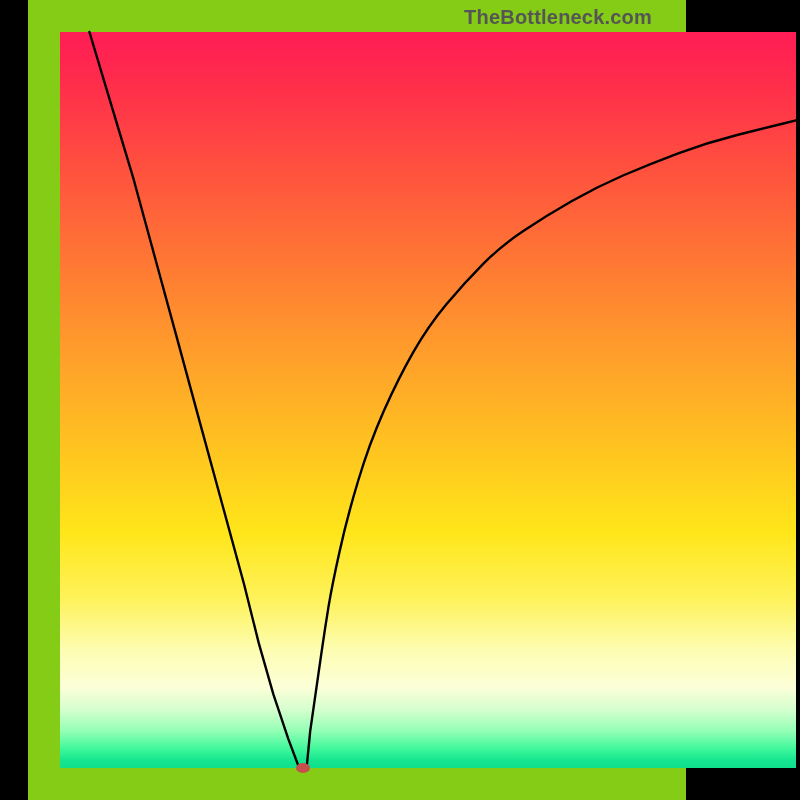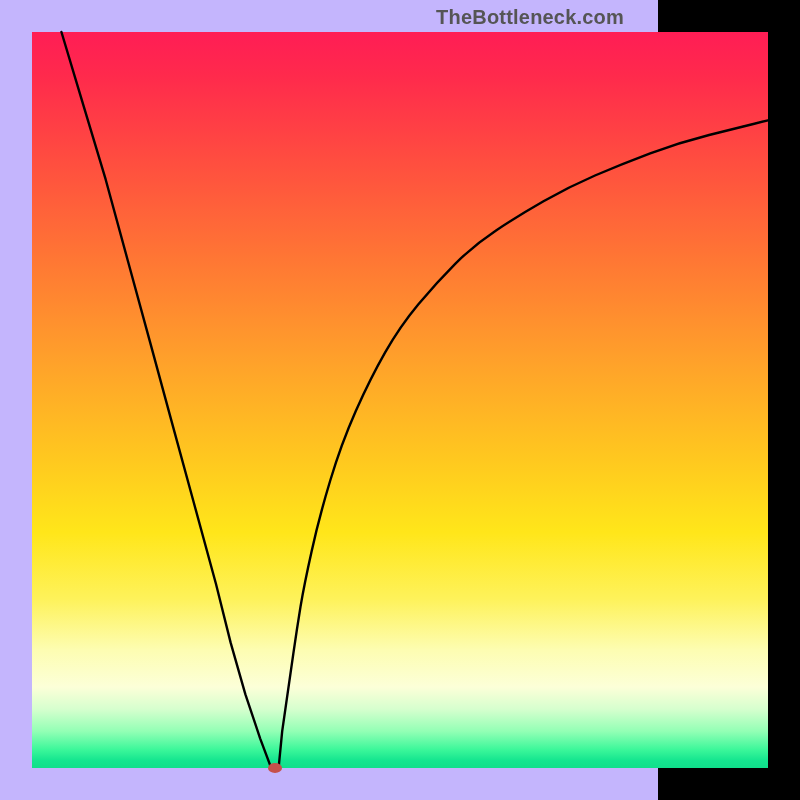--- a/index.html
+++ b/index.html
@@ -8,21 +8,22 @@
     width: 800px;
     height: 800px;
     overflow: hidden;
     background: #000;
     font-family: Arial, Helvetica, sans-serif;
   }
   .frame {
     position: relative;
     width: 658px;
     height: 800px;
-    background: #c4b5fd;
+    background: #84cc16;
+    margin-left: 28px;
   }
   .plot-area {
     position: absolute;
     left: 32px;
     top: 32px;
     width: 736px;
     height: 736px;
     
     background: linear-gradient(
       to bottom,

